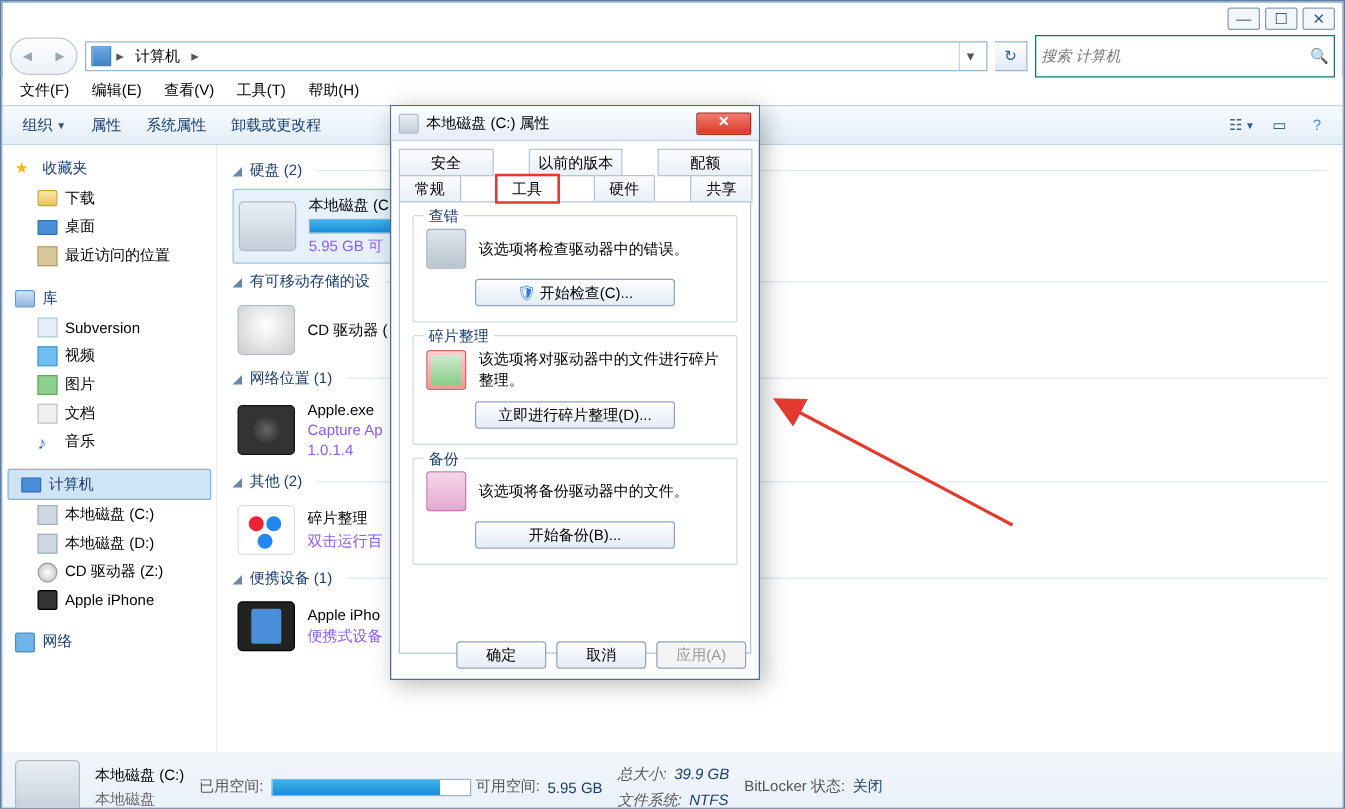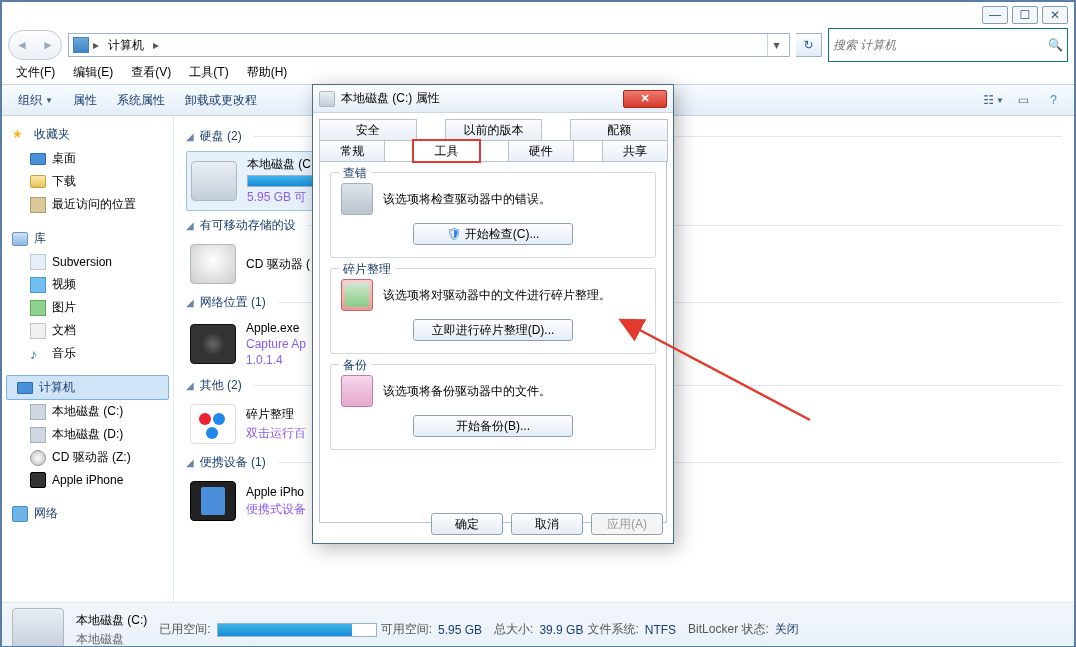--- a/index.html
+++ b/index.html
@@ -62,21 +62,21 @@
 
 .detailsbar{height:54px;border-top:1px solid #dfe7ef;background:linear-gradient(#f2f6fb,#e9f0f8);display:flex;align-items:center;padding:4px 10px;gap:12px;}
 .detailsbar .big{width:52px;height:44px;background:linear-gradient(#e9eef4,#c4ced9);border:1px solid #aeb9c5;border-radius:4px;position:relative;}
 .kv{display:flex;align-items:center;gap:6px;}
 .kv .k{color:#555;}
 .kv .v{color:#1a3e6e;}
 .meterbar{width:160px;height:14px;border:1px solid #9fb2c5;background:#fff;position:relative;}
 .meterfill{position:absolute;top:0;left:0;height:100%;background:linear-gradient(#3fb3e8,#1a8cd8);width:85%;}
 
 
-.dlg{position:absolute;left:310px;top:82px;width:362px;height:460px;background:#fff;border:1px solid #4a6d95;box-shadow:0 0 0 1px rgba(255,255,255,0.7) inset, 4px 4px 18px rgba(0,0,0,0.28);}
+.dlg{position:absolute;left:310px;top:82px;width:296px;height:460px;background:#fff;border:1px solid #4a6d95;box-shadow:0 0 0 1px rgba(255,255,255,0.7) inset, 4px 4px 18px rgba(0,0,0,0.28);}
 .dlgtitle{height:28px;background:linear-gradient(#fdfeff,#e5eef8);display:flex;align-items:center;padding:0 6px;gap:6px;border-bottom:1px solid #c7d4e3;}
 .dlgtitle .ic{width:16px;height:16px;background:linear-gradient(#e9eef4,#c4ced9);border:1px solid #aeb9c5;border-radius:2px;}
 .dlgtitle .txt{flex:1;color:#000;}
 .dlgclose{width:44px;height:18px;background:linear-gradient(#f07a6f,#d73a2a);border:1px solid #a82a1d;border-radius:2px;color:#fff;text-align:center;line-height:15px;font-weight:bold;font-size:11px;}
 
 .tabwrap{padding:6px 6px 0 6px;}
 .tabs{display:flex;flex-wrap:wrap;}
 .tabrow{display:flex;width:100%;gap:29px;}
 .tab{flex:1;height:22px;border:1px solid #b5c3d2;background:linear-gradient(#fbfcfe,#e9eff7);display:flex;align-items:center;justify-content:center;margin-right:-1px;margin-bottom:-1px;position:relative;}
 .tab.active{background:#fff;border-bottom:1px solid #fff;z-index:3;}
@@ -164,26 +164,26 @@
     <div class="ticon" style="color:#3a8fd9;">?</div>
   </div>
 
   <div class="bodyarea">
     <div class="sidebar">
       <div class="sidehdr">
           <span class="star sicon">★</span>
           <span>收藏夹</span>
         </div>
       <div class="sideitem">
+          <div class="folder sicon"></div>
+          <span>下载</span>
+        </div>
+      <div class="sideitem">
           <div class="monitor sicon"></div>
           <span>桌面</span>
-        </div>
-      <div class="sideitem">
-          <div class="folder sicon"></div>
-          <span>下载</span>
         </div>
       <div class="sideitem">
           <div class="sicon" style="background:#d9c89a;border:1px solid #b5a06a;"></div>
           <span>最近访问的位置</span>
         </div>
       <div class="sidesp"></div>
       <div class="sidehdr">
           <div class="libicon sicon"></div>
           <span>库</span>
         </div>
@@ -327,21 +327,21 @@
           <span class="k">已用空间:</span>
           <div class="meterbar">
             <div class="meterfill"></div>
           </div>
         </div>
       <div class="kv">
           <span class="k">可用空间:</span>
           <span class="v">5.95 GB</span>
         </div>
     </div>
-    <div style="display:flex;flex-direction:row;gap:4px;">
+    <div style="display:flex;flex-direction:column;gap:4px;font-style:italic;">
       <div class="kv">
           <span class="k">总大小:</span>
           <span class="v">39.9 GB</span>
         </div>
       <div class="kv">
           <span class="k">文件系统:</span>
           <span class="v">NTFS</span>
         </div>
     </div>
     <div style="display:flex;flex-direction:column;gap:4px;">

